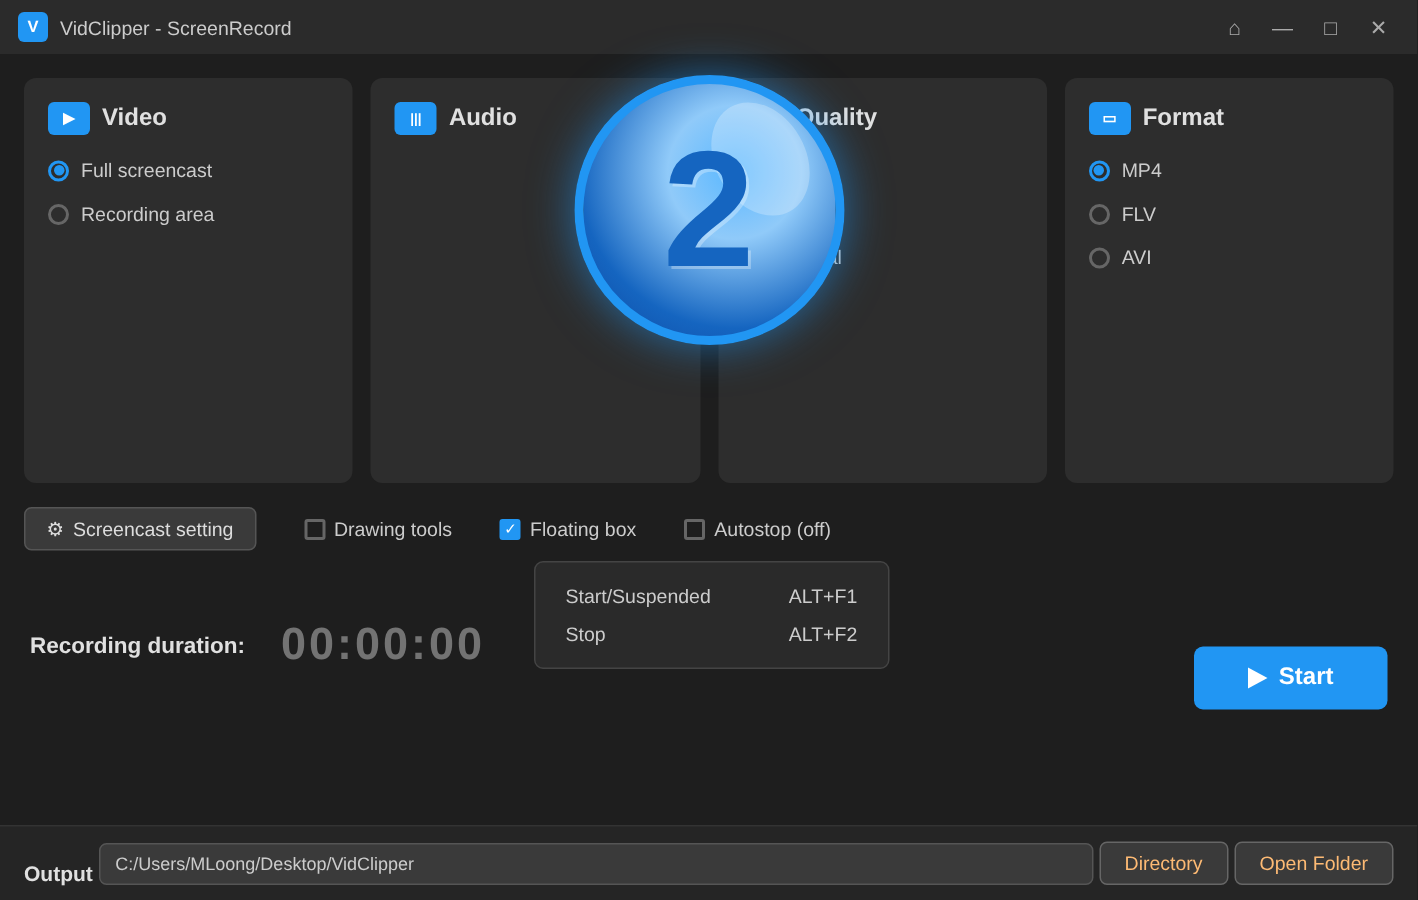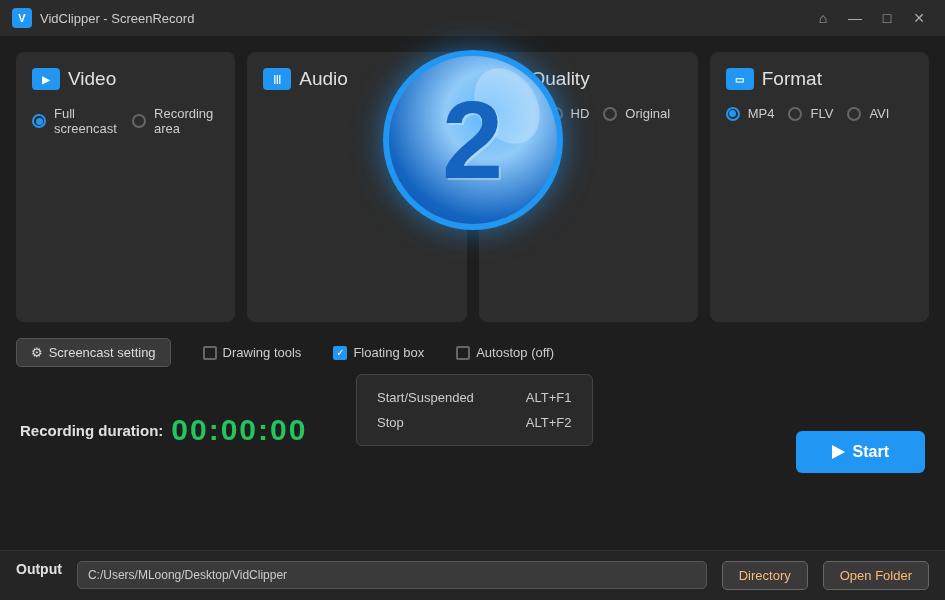--- a/index.html
+++ b/index.html
@@ -80,26 +80,27 @@
       margin-bottom: 16px;
     }
     .card-icon {
       width: 28px; height: 22px;
       background: #2196F3;
       border-radius: 4px;
       display: flex; align-items: center; justify-content: center;
       font-size: 10px; color: white; font-weight: bold;
     }
     .card-title {
-      font-size: 19px;
-      font-weight: 400;
+      font-size: 16px;
+      font-weight: 700;
       color: #e0e0e0;
     }
     .radio-group {
       display: flex;
+      flex-direction: column;
       gap: 14px;
     }
     .radio-item {
       display: flex;
       align-items: center;
       gap: 8px;
       font-size: 13px;
       color: #cccccc;
       cursor: pointer;
     }
@@ -172,33 +173,33 @@
       gap: 52px;
       padding: 5px 0;
       font-size: 13px;
       color: #cccccc;
     }
 
     
     .duration-row {
       display: flex;
       align-items: center;
-      gap: 8px;
+      gap: 24px;
       margin-bottom: 20px;
       padding: 0 4px;
     }
     .duration-label {
       font-size: 15px;
       font-weight: 600;
       color: #e0e0e0;
     }
     .duration-time {
       font-size: 30px;
       font-weight: 700;
-      color: #22c55e;
+      color: #737373;
       letter-spacing: 2px;
     }
     .btn-start {
       margin-left: auto;
       background: #2196F3;
       border: none;
       border-radius: 6px;
       color: white;
       font-size: 16px;
       font-weight: 600;
@@ -209,22 +210,22 @@
     .play-triangle {
       width: 0; height: 0;
       border-style: solid;
       border-width: 7px 0 7px 13px;
       border-color: transparent transparent transparent white;
     }
 
     
     .output-row {
       display: flex;
-      align-items: flex-start;
-      gap: 15px;
+      align-items: flex-end;
+      gap: 4px;
       padding: 10px 4px;
       background: #252525;
       border-top: 1px solid #333;
       position: absolute;
       bottom: 0;
       left: 0; right: 0;
       padding: 10px 16px;
     }
     .output-label {
       font-size: 14px;

